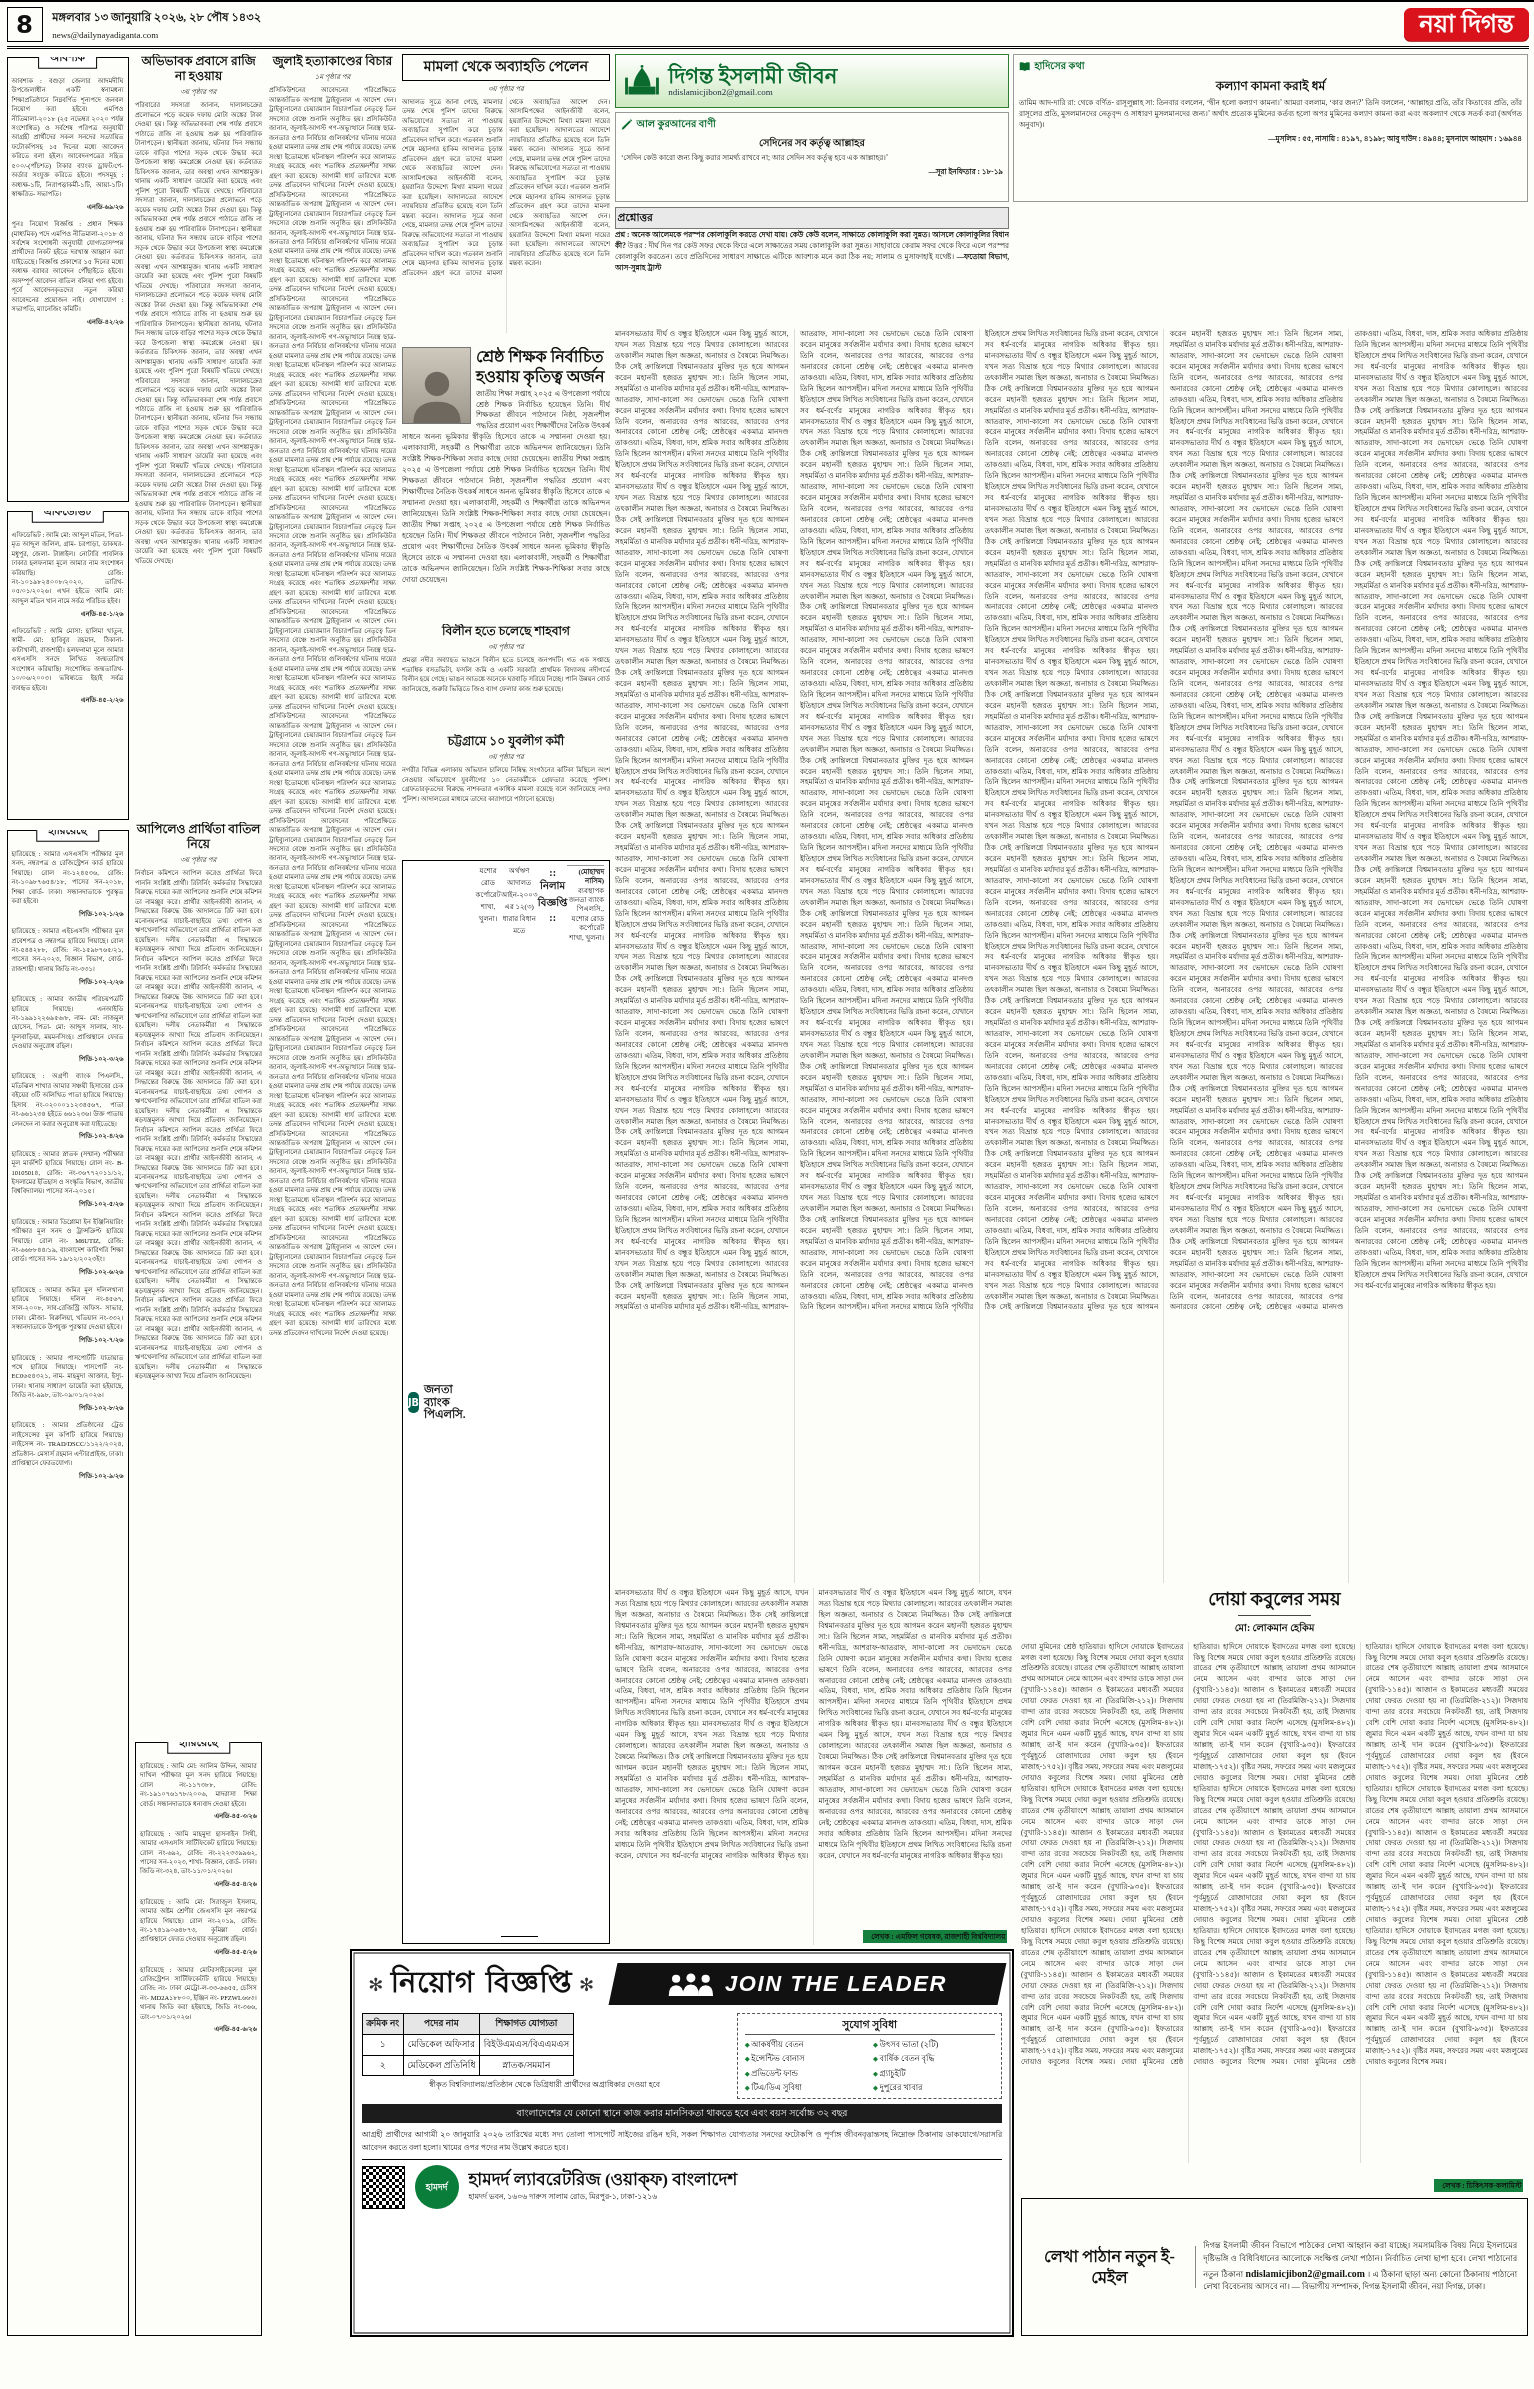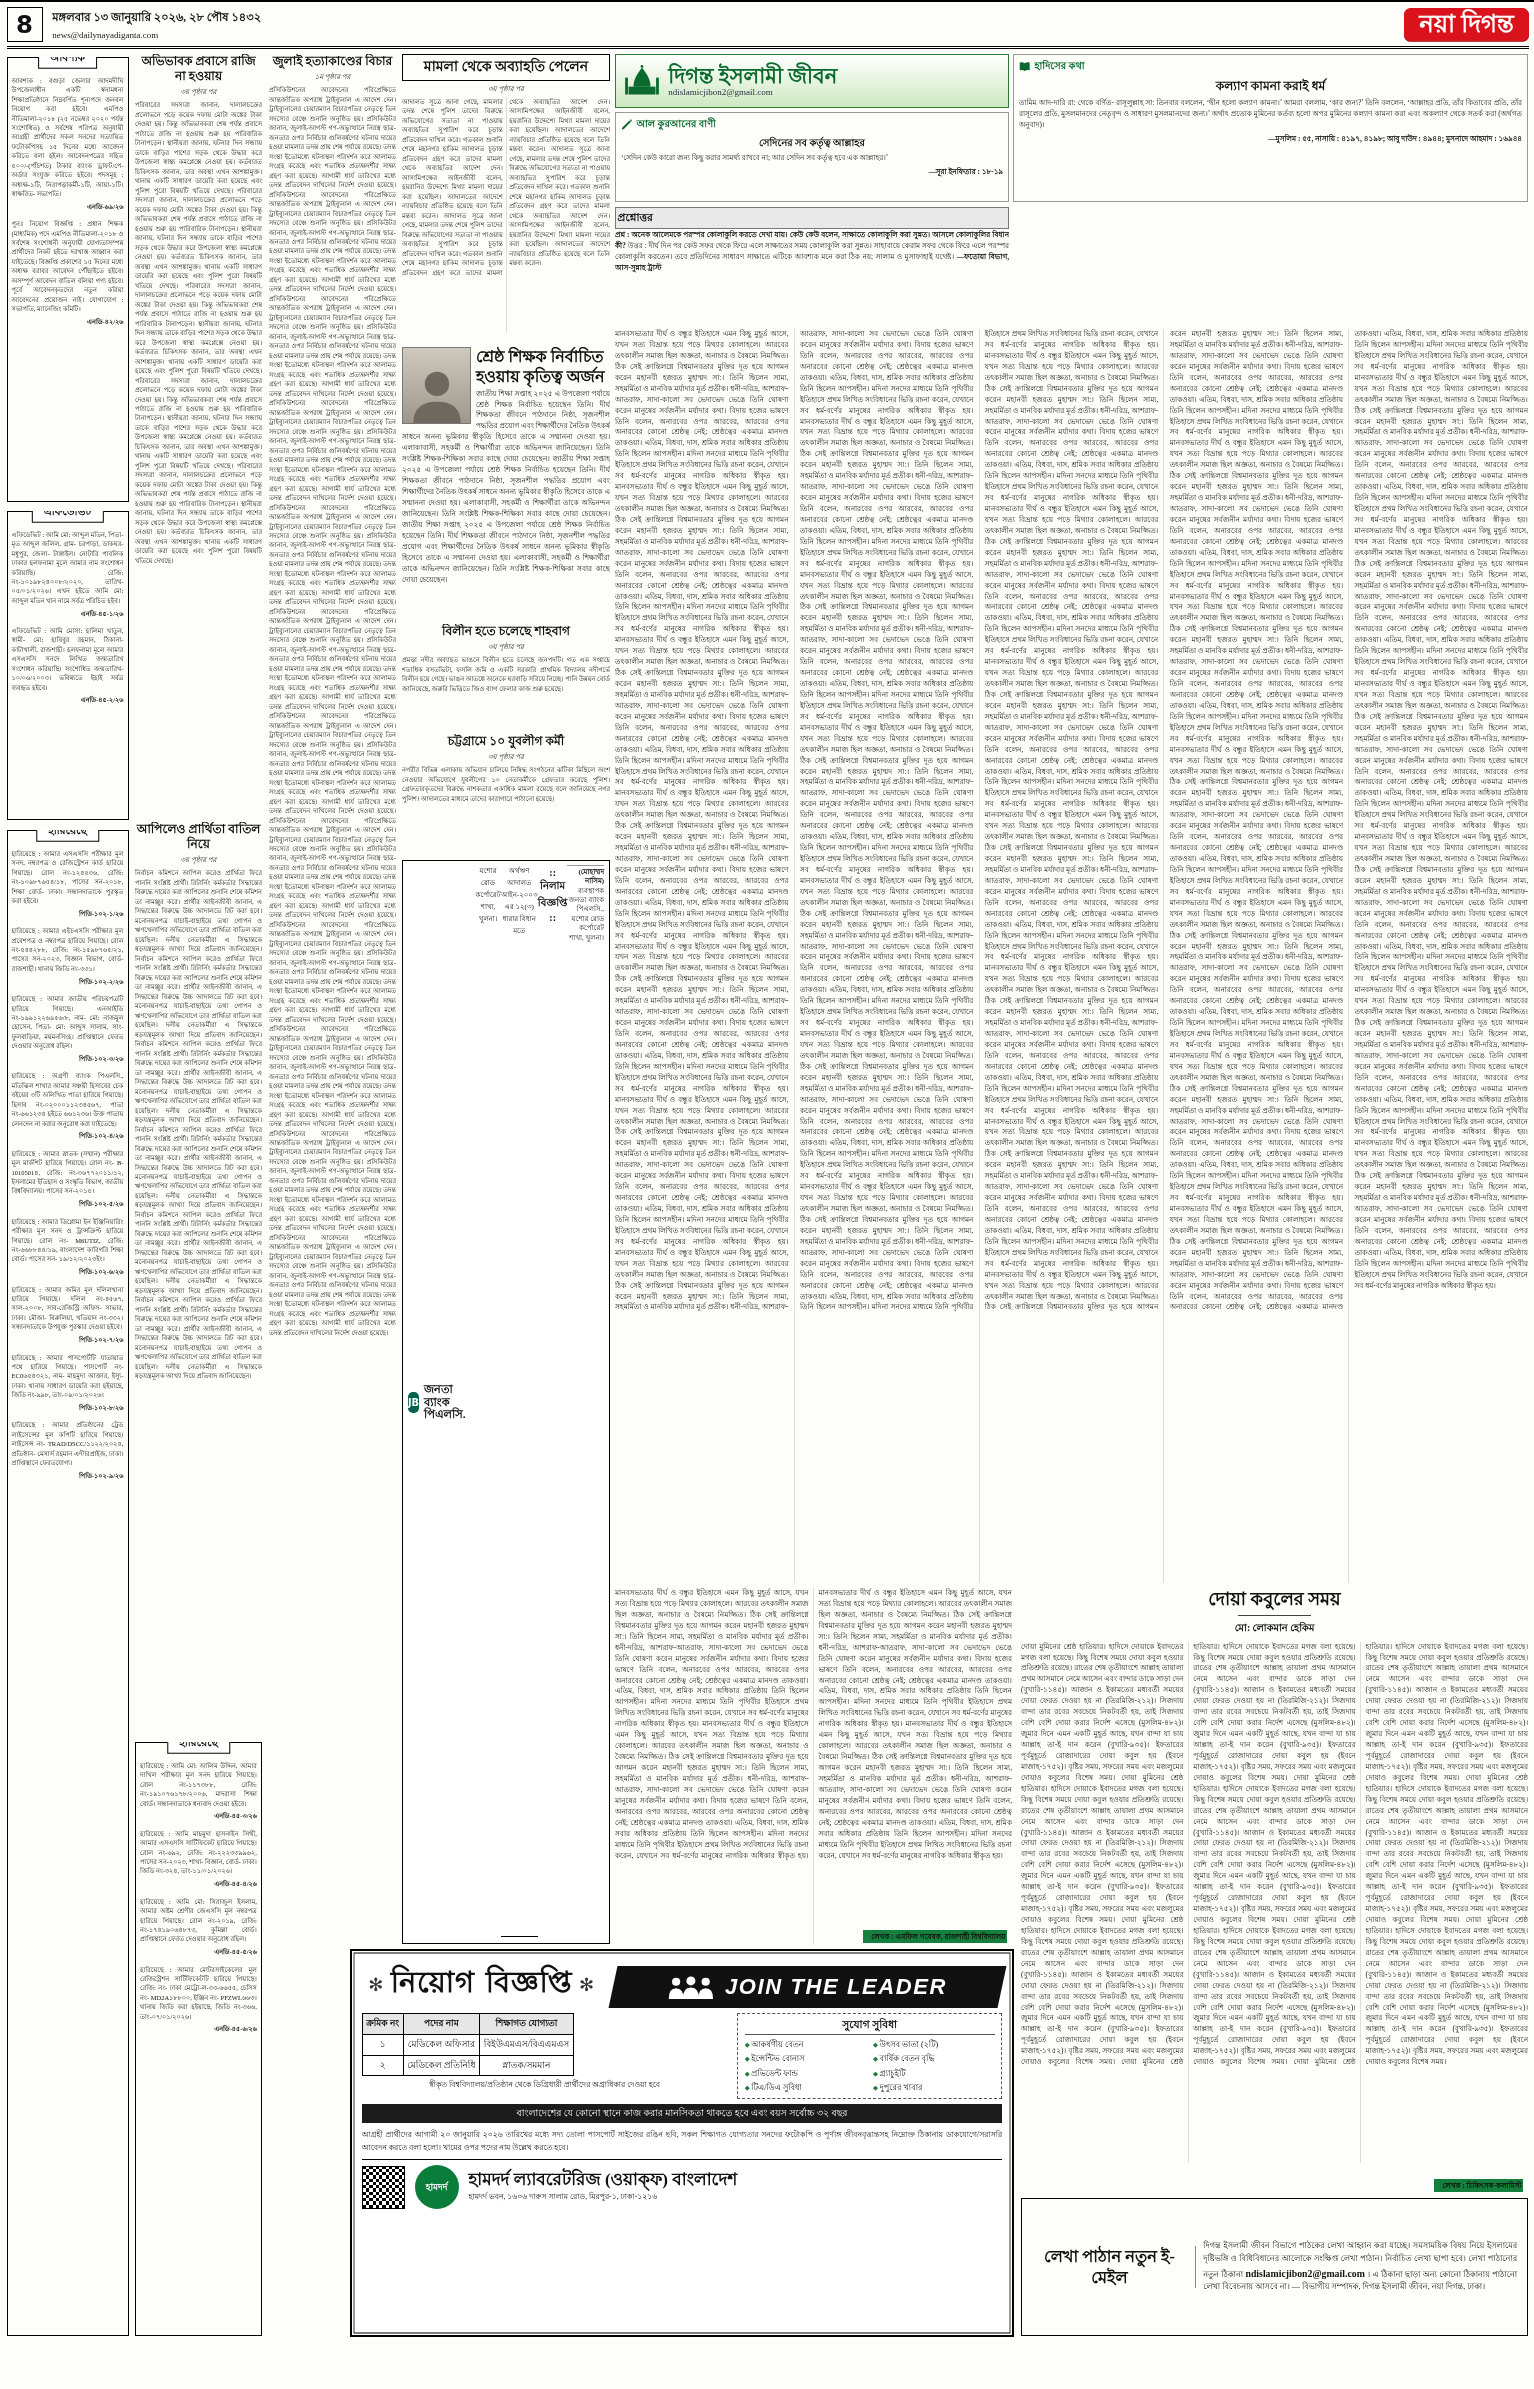--- a/index.html
+++ b/index.html
@@ -66,21 +66,21 @@
   .bank .law{font-size:7px;text-align:center;border-bottom:0.8px solid #000;padding-bottom:1.6px;margin-bottom:1.6px;}
   .bank .nt{font-weight:bold;text-align:center;font-size:10.2px;margin:1.6px 0;}
   .bank .fill{flex:1;overflow:hidden;}
   .bank p{margin:0 0 2.4px;}
   .sched-t{font-weight:bold;text-align:center;font-size:7.3px;margin:2.4px 0;}
   .sched-t::before,.sched-t::after{content:" ◼ ";font-size:5.7px;}
   .sig{text-align:right;font-size:7px;line-height:1.35;border-top:0.8px solid #999;padding-top:1.6px;}
   
   .jobad{border:2.4px solid #000;box-shadow:inset 0 0 0 1.6px #fff,inset 0 0 0 2.4px #000;
          box-sizing:border-box;height:100%;padding:8.1px 9.8px;display:flex;flex-direction:column;gap:4.9px;background:#fff;}
-  .jobtop{display:flex;align-items:flex-end;gap:11.4px;}
+  .jobtop{display:flex;align-items:center;gap:11.4px;}
   .niyog{font-size:29px;font-weight:900;letter-spacing:0.8px;white-space:nowrap;font-family:"DejaVu Sans",sans-serif;}
   .niyog::before,.niyog::after{content:"✻";font-size:18px;vertical-align:middle;margin:0 6.5px;color:#333;}
   .joinbar{flex:1;background:#111;transform:skewX(-12deg);display:flex;align-items:center;justify-content:center;gap:11.4px;
            height:42px;}
   .joinbar .jt{transform:skewX(12deg);color:#fff;font-weight:bold;font-style:italic;font-size:22px;
                font-family:"Liberation Sans",sans-serif;letter-spacing:1.6px;}
   .jobmid{display:flex;gap:9.8px;}
   .jtable{border-collapse:collapse;width:58%;font-size:9px;}
   .jtable th,.jtable td{border:0.8px solid #000;padding:2.4px 3.3px;text-align:center;}
   .jtable th{background:#e6e6e6;}

